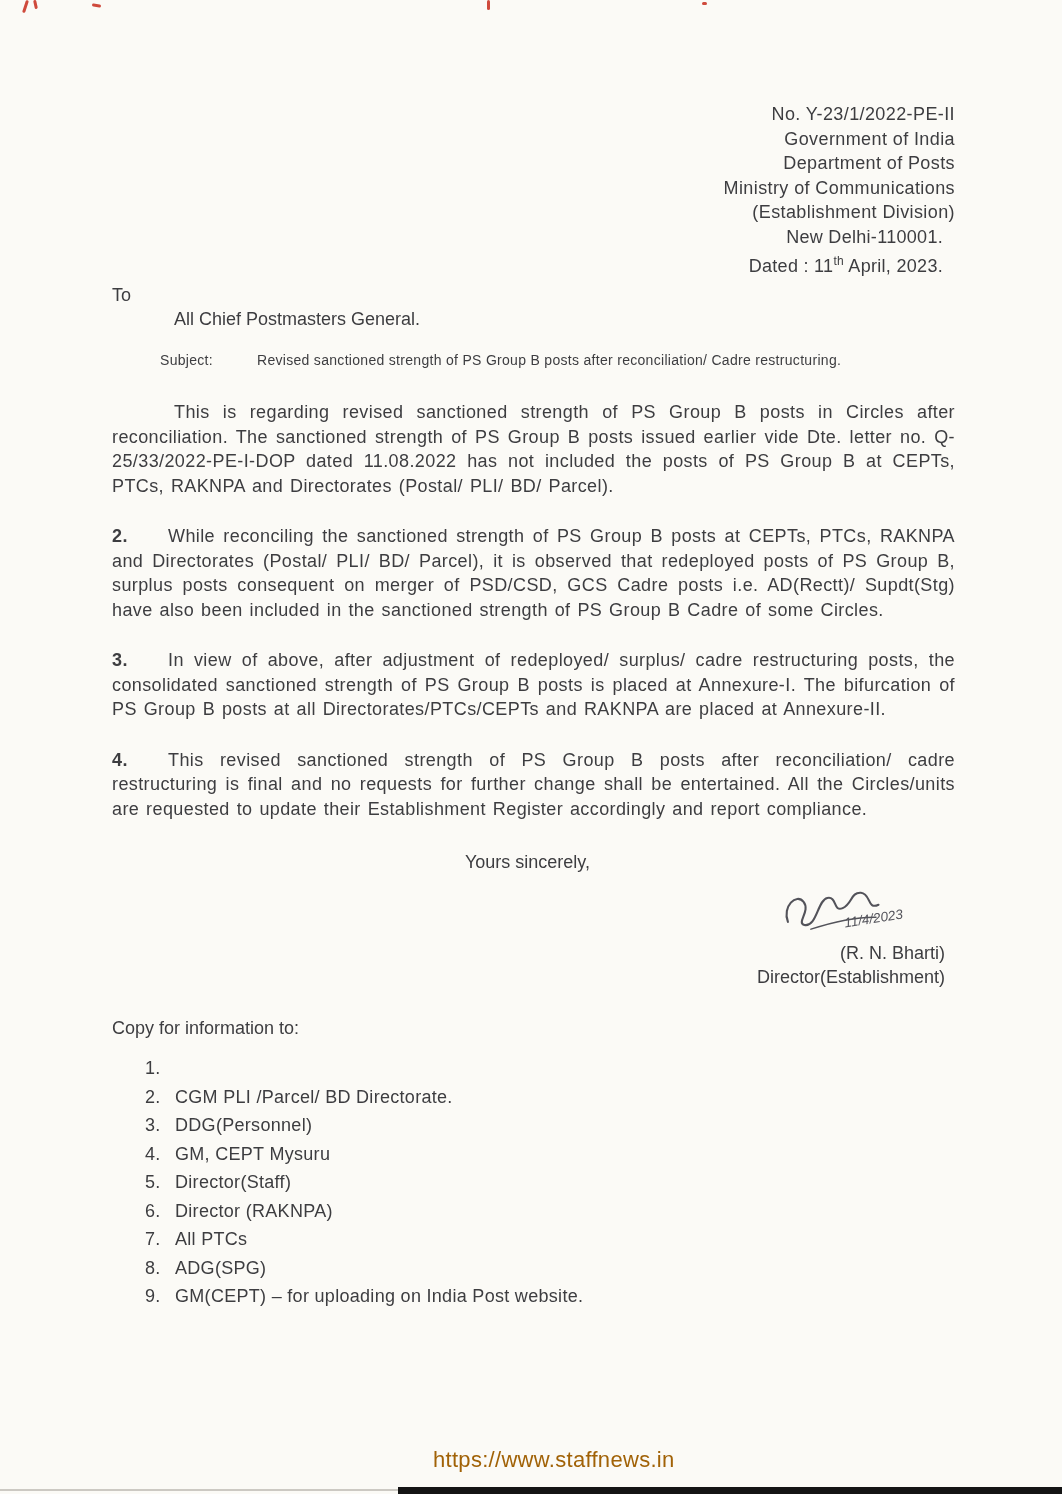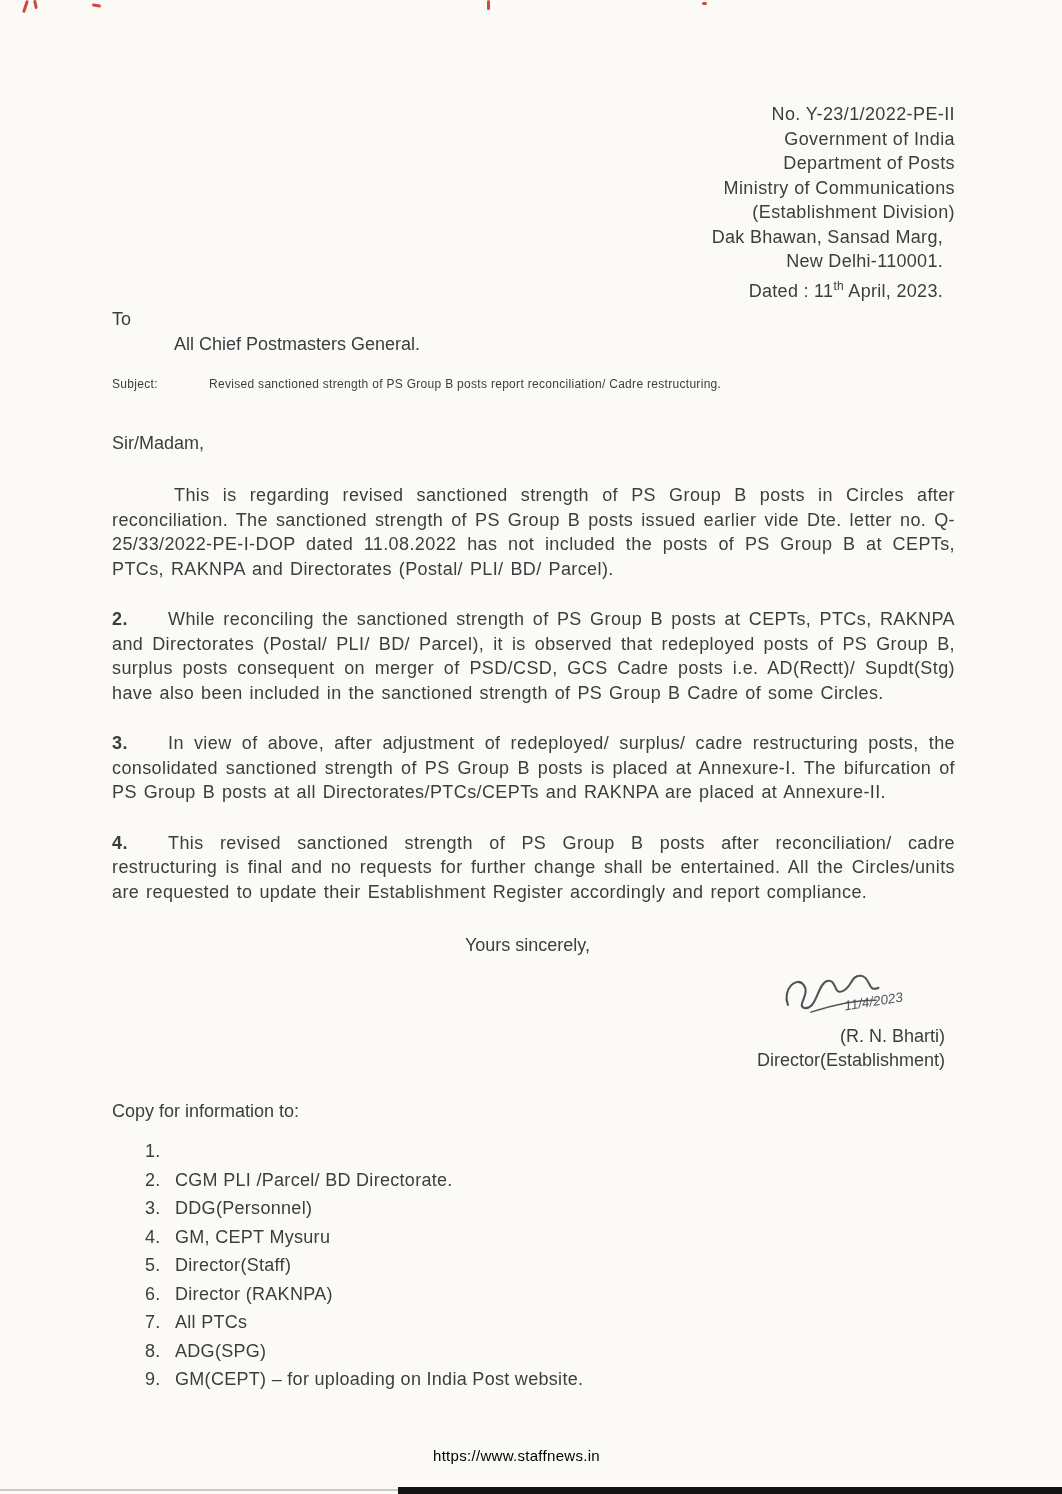--- a/index.html
+++ b/index.html
@@ -11,37 +11,37 @@
     font-family:"Liberation Sans",sans-serif;
     color:#3d3d40;
   }
   .page{padding:102px 107px 0 112px;position:relative;}
   .hdr{text-align:right;}
   .hdr-line{font-size:18px;line-height:24.5px;letter-spacing:.4px;}
   .addr{text-align:right;padding-right:12px;font-size:18px;line-height:24.5px;letter-spacing:.3px;}
   sup{font-size:12px;}
   .to-label{font-size:18px;line-height:24.5px;margin-top:4px;}
   .to-name{font-size:18px;line-height:24.5px;margin-left:62px;}
-  .subject{position:relative;padding-left:97px;margin-top:16px;font-size:12px;line-height:24.5px;letter-spacing:.3px;}
+  .subject{position:relative;padding-left:97px;margin-top:16px;font-size:14px;line-height:24.5px;letter-spacing:.3px;margin-left:48px;}
   .subject-label{position:absolute;left:0;top:0;}
   .salutation{margin-top:34px;font-size:18px;line-height:24.5px;}
   .para{font-size:18px;line-height:24.5px;letter-spacing:.4px;word-spacing:1.5px;text-align:justify;margin:0;}
   .para.first{margin-top:28px;text-indent:62px;}
   .para.numbered{margin-top:26px;}
   .pnum{display:inline-block;width:56px;font-weight:bold;text-indent:0;}
   .closing{margin-top:29px;text-align:center;padding-right:12px;font-size:18px;line-height:24.5px;}
   .sig-wrap{margin-top:6px;display:flex;flex-direction:column;align-items:flex-end;padding-right:10px;}
   .sig-scribble{width:150px;height:60px;margin-right:26px;position:relative;}
   .sig-date{position:absolute;right:16px;top:30px;transform:rotate(-9deg);font-size:13.5px;font-style:italic;color:#55555c;white-space:nowrap;}
   .sig-name,.sig-title{font-size:18px;line-height:24.5px;text-align:right;}
   .copy-heading{margin-top:26px;font-size:18px;line-height:24.5px;}
   .copy-list{margin-top:14px;}
   .copy-item{display:flex;font-size:18px;line-height:28.5px;letter-spacing:.3px;}
   .ci-num{width:30px;margin-left:33px;flex:0 0 auto;}
-  .watermark{position:absolute;left:433px;top:1447px;font-size:15px;color:#000000;letter-spacing:.3px;}
+  .watermark{position:absolute;left:433px;top:1447px;font-size:22px;color:#a16207;letter-spacing:.3px;}
   .artifact{position:absolute;background:#cf4a3c;border-radius:2px;}
   .artifact.a1{left:24px;top:0;width:3px;height:13px;transform:rotate(18deg);}
   .artifact.a2{left:34px;top:0;width:3px;height:9px;transform:rotate(-12deg);}
   .artifact.a3{left:92px;top:4px;width:9px;height:3px;transform:rotate(8deg);}
   .artifact.a4{left:487px;top:0;width:3px;height:10px;}
   .artifact.a5{left:702px;top:2px;width:5px;height:3px;}
   .bottom-bar{position:absolute;bottom:0;left:398px;right:0;height:7px;background:#141414;}
   .bottom-bar-left{position:absolute;bottom:3px;left:0;width:398px;height:2px;background:#ccc9c3;}
 </style>
 </head>
@@ -57,34 +57,32 @@
 
   <div class="hdr">
     <div class="hdr-line">No. Y-23/1/2022-PE-II</div>
     <div class="hdr-line">Government of India</div>
     <div class="hdr-line">Department of Posts</div>
     <div class="hdr-line">Ministry of Communications</div>
     <div class="hdr-line">(Establishment Division)</div>
   </div>
 
   <div class="addr">
-    <div>Dak Bhawan, Sansad Marg,</div>
     <div>New Delhi-110001.</div>
     <div><span>Dated : 11</span><sup>th</sup><span> April, 2023.</span></div>
   </div>
 
   <div class="to-label">To</div>
   <div class="to-name">All Chief Postmasters General.</div>
 
   <div class="subject">
     <span class="subject-label">Subject:</span>
-    <span>Revised sanctioned strength of PS Group B posts report reconciliation/ Cadre restructuring.</span>
+    <span>Revised sanctioned strength of PS Group B posts after reconciliation/ Cadre restructuring.</span>
   </div>
 
-  <div class="salutation">Sir/Madam,</div>
 
   <p class="para first">This is regarding revised sanctioned strength of PS Group B posts in Circles after reconciliation.  The sanctioned strength of PS Group B posts issued earlier vide Dte. letter no. Q-25/33/2022-PE-I-DOP dated 11.08.2022 has not included the posts of PS Group B at CEPTs, PTCs, RAKNPA and Directorates (Postal/ PLI/ BD/ Parcel).</p>
 
   <p class="para numbered"><span class="pnum">2.</span><span>While reconciling the sanctioned strength of PS Group B posts at CEPTs, PTCs, RAKNPA and Directorates (Postal/ PLI/ BD/ Parcel), it is observed that redeployed posts of PS Group B, surplus posts consequent on merger of PSD/CSD, GCS Cadre posts i.e.  AD(Rectt)/ Supdt(Stg) have also been included in the sanctioned strength of PS Group B Cadre of some Circles.</span></p>
 
   <p class="para numbered"><span class="pnum">3.</span><span>In view of above, after adjustment of redeployed/ surplus/ cadre restructuring posts, the consolidated sanctioned strength of PS Group B posts is placed at Annexure-I. The bifurcation of PS Group B posts at all Directorates/PTCs/CEPTs and RAKNPA are placed at Annexure-II.</span></p>
 
   <p class="para numbered"><span class="pnum">4.</span><span>This revised sanctioned strength of PS Group B posts after reconciliation/ cadre restructuring is final and no requests for further change shall be entertained. All the Circles/units are requested to update their Establishment Register accordingly and report compliance.</span></p>
 
   <div class="closing">Yours sincerely,</div>

